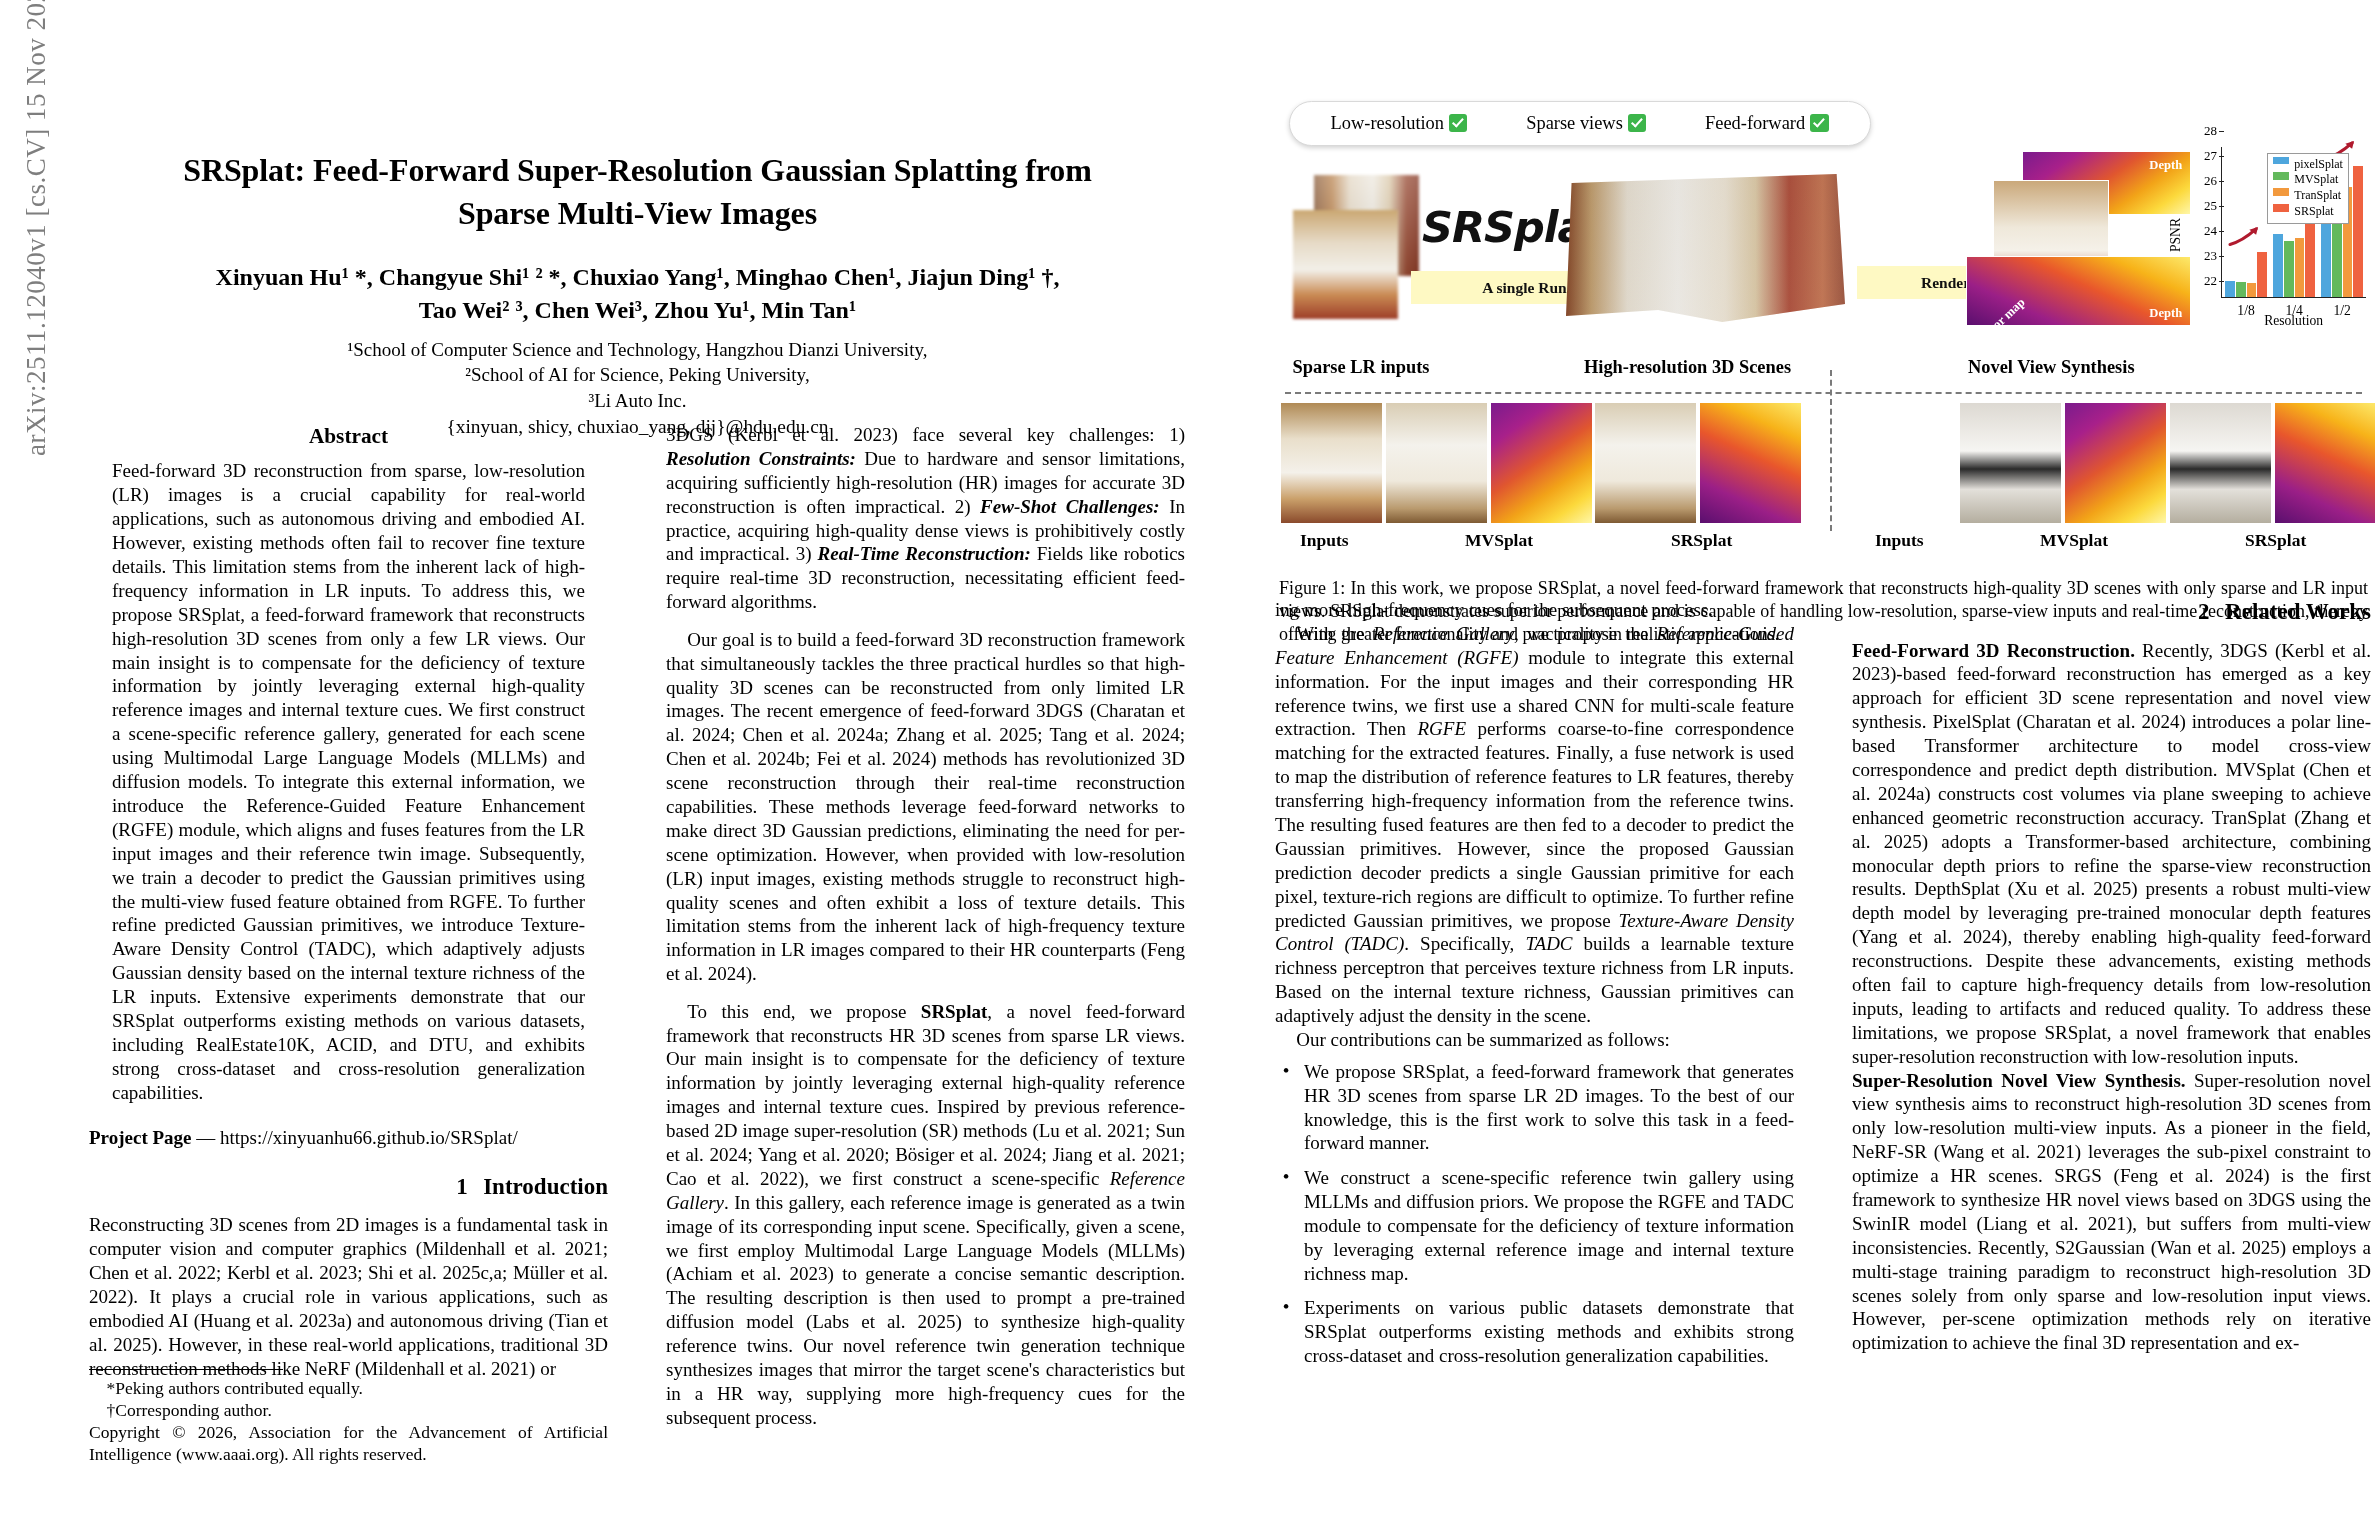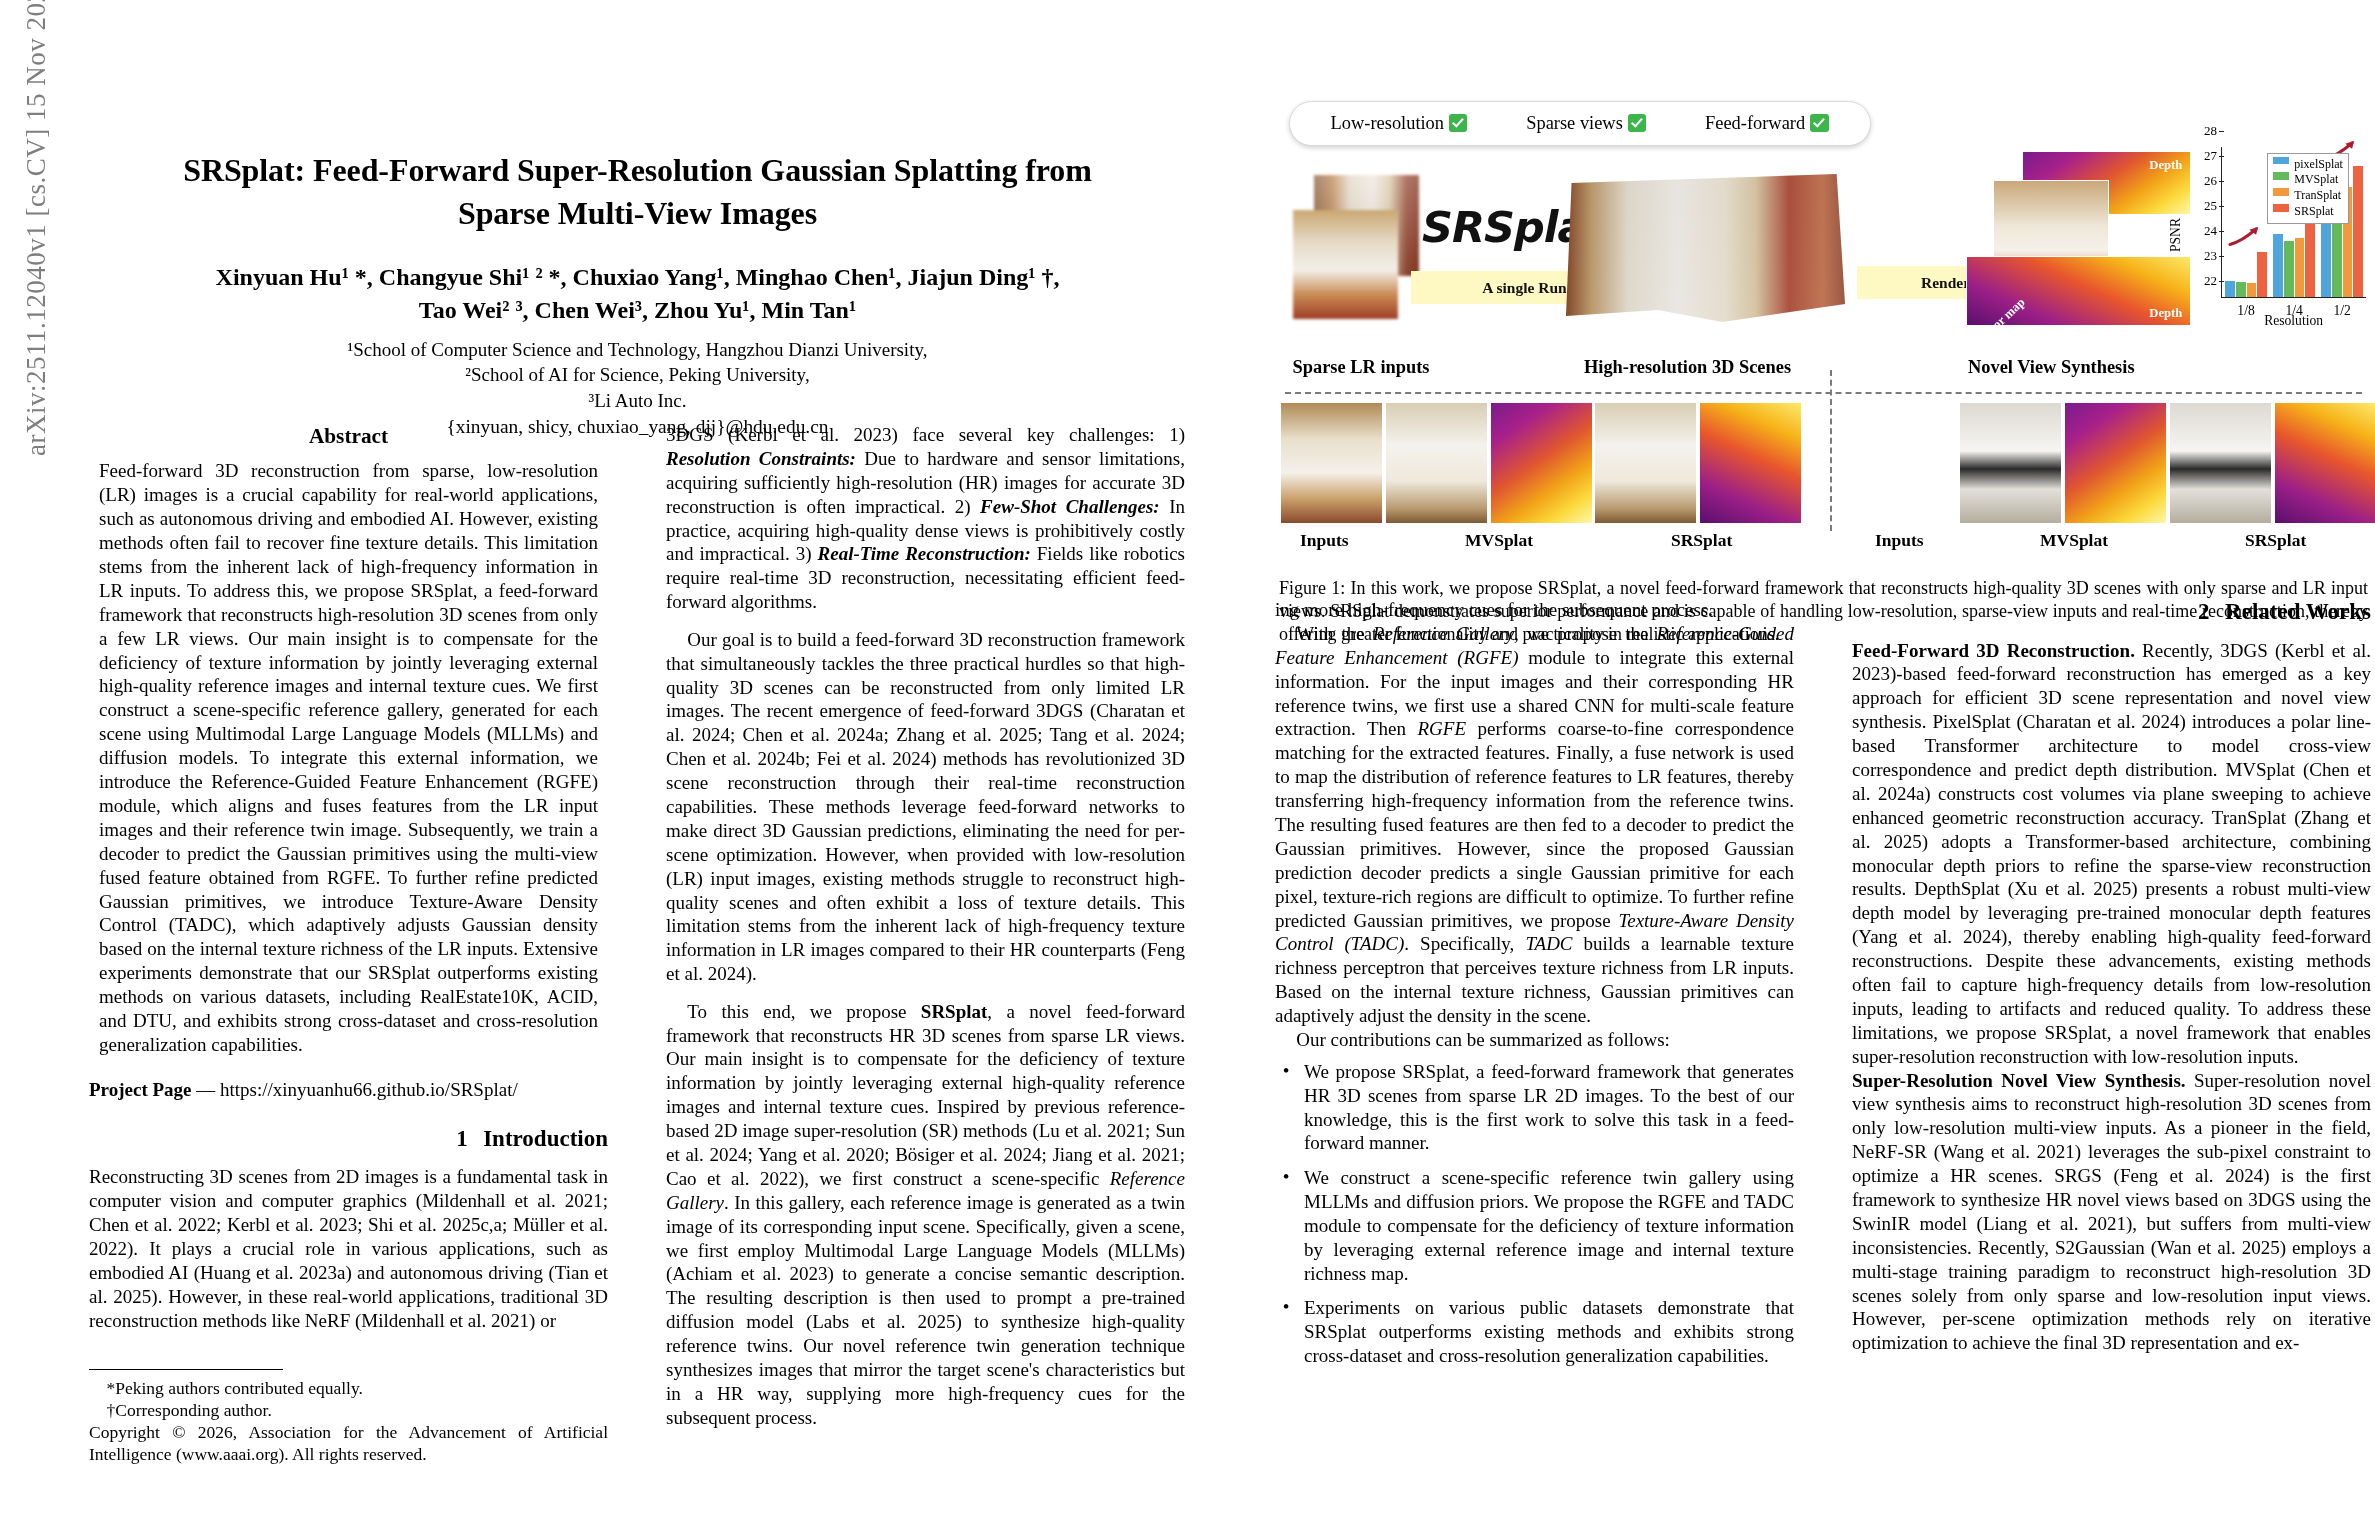--- a/index.html
+++ b/index.html
@@ -106,21 +106,21 @@
     margin: 23px 0 11.6px 0;
     padding-left: 24px;
   }
   .sec-head .num { margin-right: 15.5px; }
   .abs-head {
     font-size: 21.3px;
     font-weight: bold;
     text-align: center;
     margin: 0 0 9.7px 0;
   }
-  .abs-body { margin: 0 10px; text-align: justify; }
+  .abs-body { margin: 0 23px; text-align: justify; }
   p.para { margin: 0; text-indent: 21.3px; }
   p.para.noindent { text-indent: 0; }
   p.gap { margin-top: 13.6px; }
   .proj-line { margin-top: 21.3px; font-size: 19px; }
   b.bi { font-weight: bold; font-style: italic; }
   i { font-style: italic; }
 
   ul.contrib {
     margin: 7.8px 0 0 0;
     padding-left: 29px;

